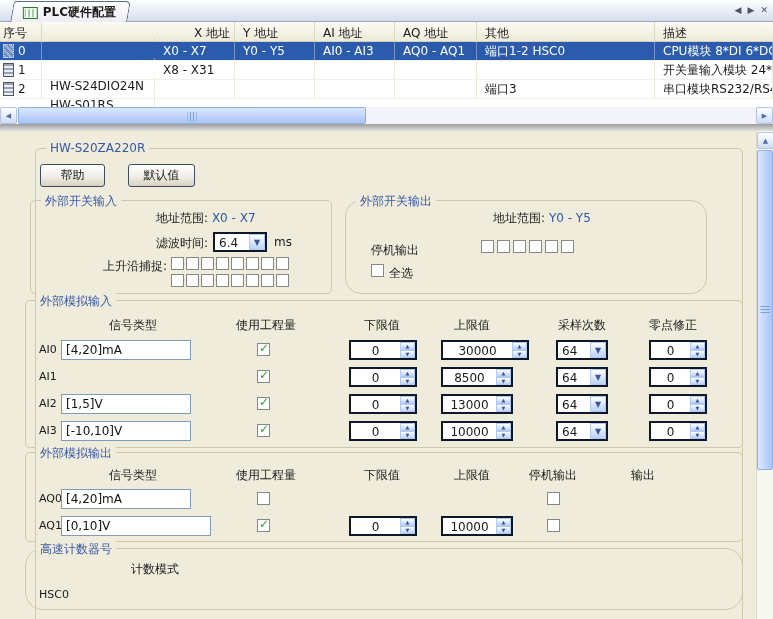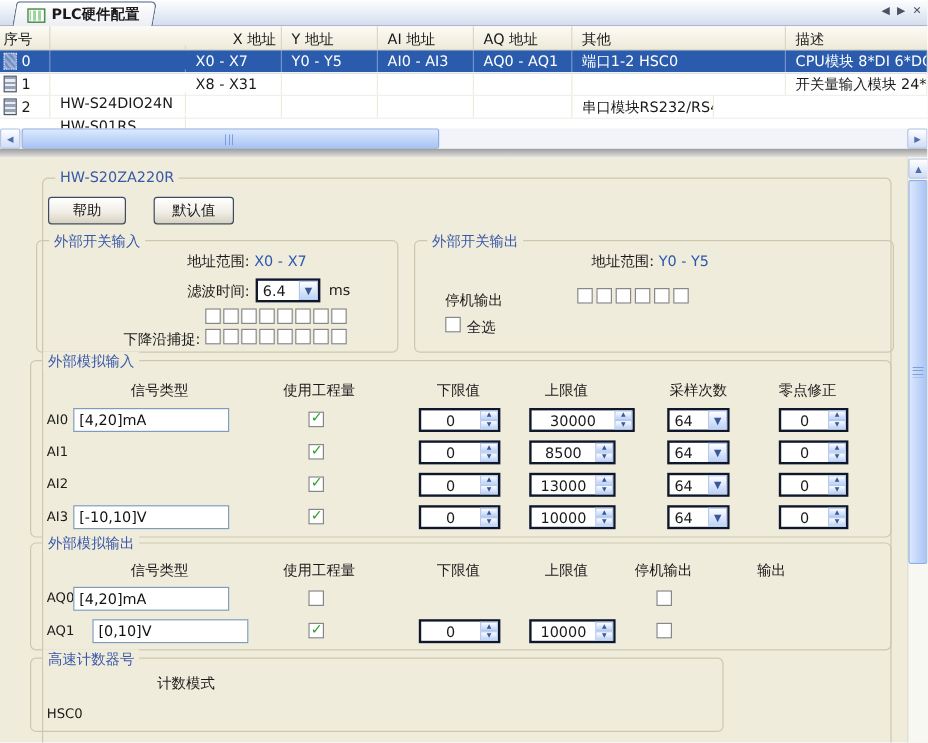--- a/index.html
+++ b/index.html
@@ -156,20 +156,21 @@
     <div class="trow">
       <div class="td c0">
         <span class="chip-icon"></span>
         <span>2</span>
       </div>
       <div class="td c1">HW-S01RS</div>
       <div class="td c2"></div>
       <div class="td c3"></div>
       <div class="td c4"></div>
       <div class="td c5"></div>
+      <div class="td c6">端口3</div>
       <div class="td c7">串口模块RS232/RS485</div>
     </div>
   </div>
 
   <div class="hscroll">
     <div class="sb-btn hs-left">◀</div>
     <div class="hs-thumb"></div>
     <div class="sb-btn hs-right">▶</div>
   </div>
 
@@ -189,44 +190,44 @@
       <span class="flabel" style="left:125px;top:9px;">
         <span>地址范围:</span>
         <span class="bval">X0 - X7</span>
       </span>
       <span class="flabel" style="left:125px;top:34px;">滤波时间:</span>
       <div class="combo" style="left:182px;top:31px;width:54px;">
         <span class="combo-val">6.4</span>
         <span class="combo-btn">▼</span>
       </div>
       <span class="flabel" style="left:243px;top:34px;">ms</span>
+      <span class="flabel" style="left:0;top:57px;width:136px;text-align:right;">上升沿捕捉:</span>
       <div class="cbrow" style="left:140px;top:56px;">
           <span class="cb"></span>
           <span class="cb"></span>
           <span class="cb"></span>
           <span class="cb"></span>
           <span class="cb"></span>
           <span class="cb"></span>
           <span class="cb"></span>
           <span class="cb"></span>
         </div>
-      <span class="flabel" style="left:0;top:74px;width:136px;text-align:right;">下降沿捕捉:</span>
       <div class="cbrow" style="left:140px;top:73px;">
           <span class="cb"></span>
           <span class="cb"></span>
           <span class="cb"></span>
           <span class="cb"></span>
           <span class="cb"></span>
           <span class="cb"></span>
           <span class="cb"></span>
           <span class="cb"></span>
         </div>
     </div>
 
-    <div class="group" style="left:345px;top:69px;width:400px;height:94px;">
+    <div class="group" style="left:345px;top:69px;width:362px;height:94px;border-radius:16px;">
       <span class="group-label">外部开关输出</span>
       <span class="flabel" style="left:147px;top:9px;">
         <span>地址范围:</span>
         <span class="bval">Y0 - Y5</span>
       </span>
       <span class="flabel" style="left:25px;top:41px;">停机输出</span>
       <div class="cbrow" style="left:135px;top:39px;gap:3px;">
           <span class="cb"></span>
           <span class="cb"></span>
           <span class="cb"></span>
@@ -303,20 +304,21 @@
           <span class="spin-val">0</span>
           <span class="spin-btns">
               <span class="spin-btn">▲</span>
               <span class="spin-btn">▼</span>
             </span>
         </div>
       </div>
 
       <div class="arow" style="top:93px;">
         <span class="rname">AI2</span>
+        <input class="xp-input" style="left: 35px; width: 130px;" value="[1,5]V">
         <span class="cb checked" style="position:absolute;left:231px;top:3px;"></span>
         <div class="spinner" style="left:323px;width:68px;">
           <span class="spin-val">0</span>
           <span class="spin-btns">
               <span class="spin-btn">▲</span>
               <span class="spin-btn">▼</span>
             </span>
         </div>
         <div class="spinner" style="left:415px;width:72px;">
           <span class="spin-val">13000</span>
@@ -381,41 +383,41 @@
 
       <div class="arow" style="top:36px;">
         <span class="rname">AQ0</span>
         <input class="xp-input" style="left: 35px; width: 130px;" value="[4,20]mA">
         <span class="cb" style="position:absolute;left:231px;top:3px;"></span>
         <span class="cb" style="position:absolute;left:521px;top:3px;"></span>
       </div>
 
       <div class="arow" style="top:63px;">
         <span class="rname">AQ1</span>
-        <input class="xp-input" style="left: 51px; width: 130px;" value="[0,10]V">
+        <input class="xp-input" style="left: 35px; width: 150px;" value="[0,10]V">
         <span class="cb checked" style="position:absolute;left:231px;top:3px;"></span>
         <div class="spinner" style="left:323px;width:68px;">
           <span class="spin-val">0</span>
           <span class="spin-btns">
               <span class="spin-btn">▲</span>
               <span class="spin-btn">▼</span>
             </span>
         </div>
         <div class="spinner" style="left:415px;width:72px;">
           <span class="spin-val">10000</span>
           <span class="spin-btns">
               <span class="spin-btn">▲</span>
               <span class="spin-btn">▼</span>
             </span>
         </div>
         <span class="cb" style="position:absolute;left:521px;top:3px;"></span>
       </div>
     </div>
 
-    <div class="group" style="left:25px;top:417px;width:578px;height:62px;">
+    <div class="group" style="left:25px;top:417px;width:718px;height:62px;border-radius:18px;">
       <span class="group-label">高速计数器号</span>
       <span class="flabel" style="left:105px;top:12px;">计数模式</span>
       <span class="flabel" style="left:13px;top:39px;font-size:11px;">HSC0</span>
     </div>
 
     <div class="vscroll">
       <div class="sb-btn vs-up">▲</div>
       <div class="vs-thumb"></div>
     </div>
 

